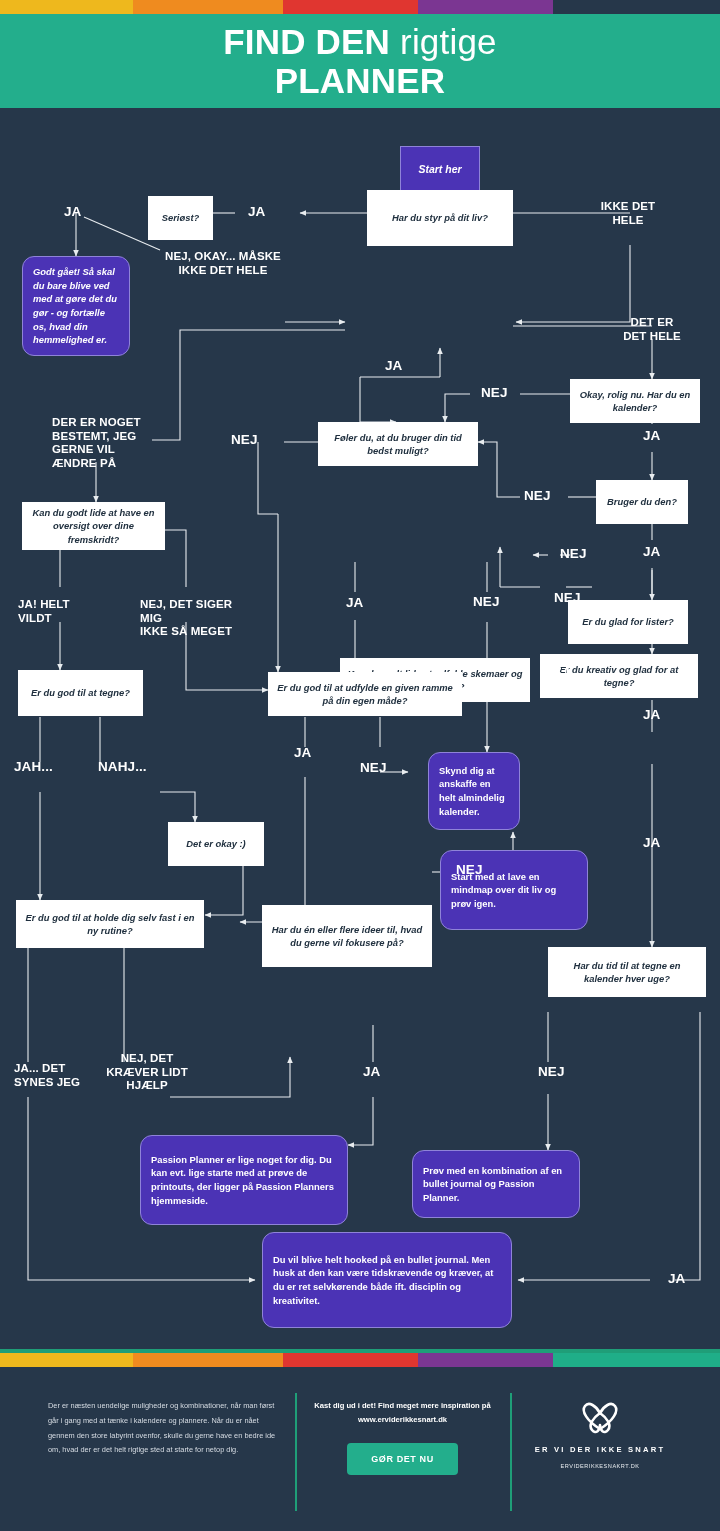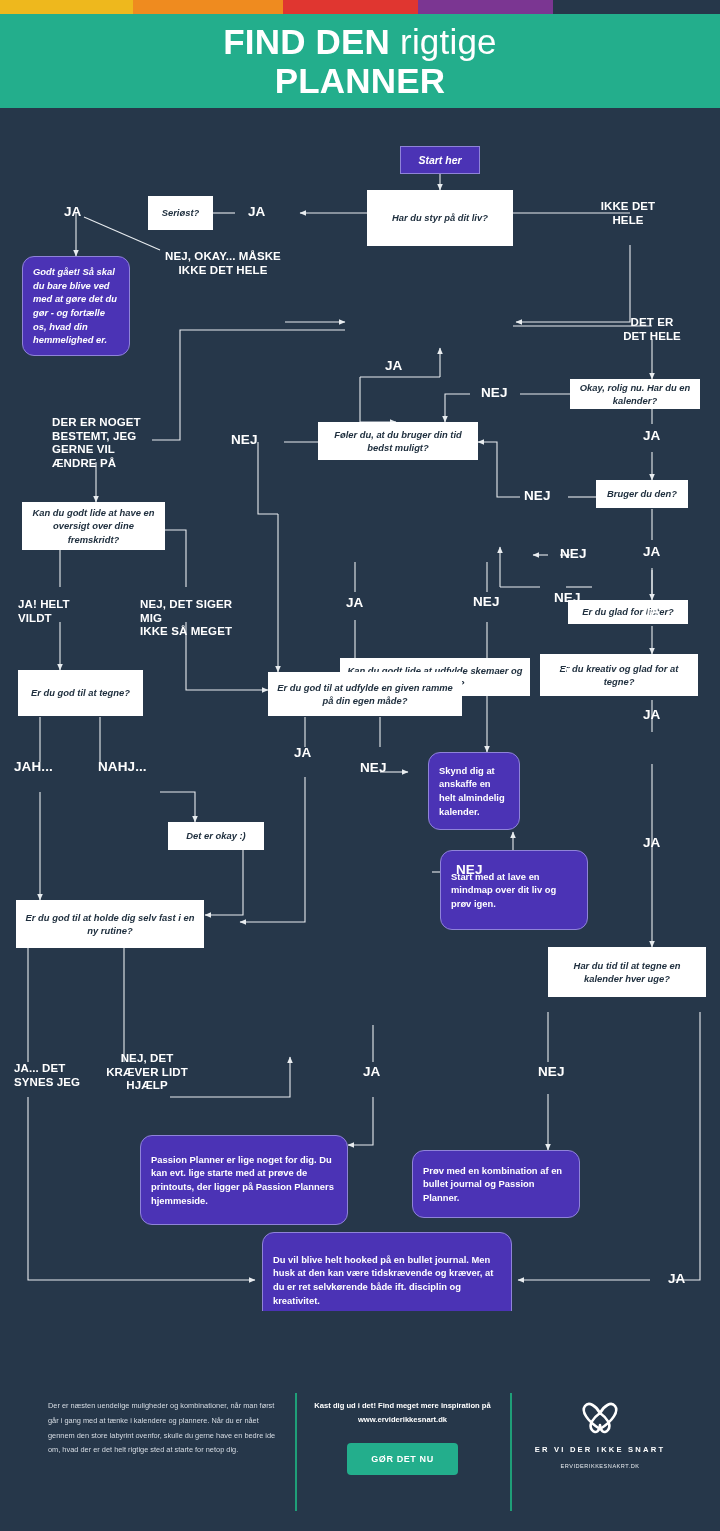--- a/index.html
+++ b/index.html
@@ -32,21 +32,21 @@
   .header h1 .light { font-weight: normal; }
 
   
   .flow { position: absolute; top: 132px; left: 0; width: 720px; height: 1221px; }
   .flow svg.links { position: absolute; inset: 0; width: 720px; height: 1221px; }
 
   .node {
     position: absolute;
     display: flex; align-items: center; justify-content: center;
     text-align: center;
-    padding: 12px 7px;
+    padding: 22px 7px;
   }
   .node.q {                              
     background: #ffffff; color: #20303f;
     font-style: italic; font-weight: bold;
     font-size: 9.4px; line-height: 1.42;
   }
   .node.r {                              
     background: #4b33b5; color: #ffffff;
     border: 1px solid #8f83d8; border-radius: 12px;
     font-weight: bold; font-size: 9.4px; line-height: 1.45;
@@ -63,23 +63,23 @@
     position: absolute; color: #ffffff;
     font-size: 11.5px; font-weight: bold; line-height: 1.18;
     letter-spacing: .1px; white-space: pre-line;
   }
   .edge-label.big { font-size: 13.5px; }
   .edge-label.c { text-align: center; }
   .edge-label.l { text-align: left; }
 
   
   .footer {
-    position: absolute; top: 1311px; left: 0; width: 720px; height: 164px;
+    position: absolute; top: 1367px; left: 0; width: 720px; height: 164px;
     background: #26374a;
-    display: flex; align-items: flex-end; justify-content: center;
+    display: flex; align-items: flex-start; justify-content: center;
   }
   .footer .cols { display: flex; width: 660px; margin-top: 32px; }
   .footer .col { position: relative; padding: 0 18px; }
   .footer .col.c1 { width: 265px; }
   .footer .col.c2 { width: 215px; text-align: center; }
   .footer .col.c3 { width: 180px; text-align: center; }
   .footer .vline {
     position: absolute; left: 0; top: -6px; width: 2px; height: 118px;
     background: #1f9e78;
   }
@@ -261,20 +261,21 @@
     <div class="node q" style="left:540px;top:522px;width:158px;height:42px">Er du kreativ og glad for at tegne?</div>
 
     <div class="node q" style="left:168px;top:690px;width:96px;height:28px">Det er okay :)</div>
 
     <div class="node r" style="left:440px;top:718px;width:148px;height:80px">Start med at lave en mindmap over dit liv og prøv igen.</div>
 
     <div class="node q" style="left:548px;top:815px;width:158px;height:50px">Har du tid til at tegne en kalender hver uge?</div>
 
     <div class="node q" style="left:16px;top:768px;width:188px;height:48px">Er du god til at holde dig selv fast i en ny rutine?</div>
 
+    <div class="node q" style="left:262px;top:773px;width:170px;height:62px">Har du én eller flere ideer til, hvad du gerne vil fokusere på?</div>
 
     <div class="node r" style="left:140px;top:1003px;width:208px;height:90px">Passion Planner er lige noget for dig. Du kan evt. lige starte med at prøve de printouts, der ligger på Passion Planners hjemmeside.</div>
 
     <div class="node r" style="left:412px;top:1018px;width:168px;height:68px">Prøv med en kombination af en bullet journal og Passion Planner.</div>
 
     <div class="node r" style="left:262px;top:1100px;width:250px;height:96px">Du vil blive helt hooked på en bullet journal. Men husk at den kan være tidskrævende og kræver, at du er ret selvkørende både ift. disciplin og kreativitet.</div>
 
     <div class="edge-label big c" style="left:248px;top:72px">JA</div>
     <div class="edge-label big c" style="left:64px;top:72px">JA</div>
     <div class="edge-label c" style="left:597px;top:68px;width:62px">IKKE DET

